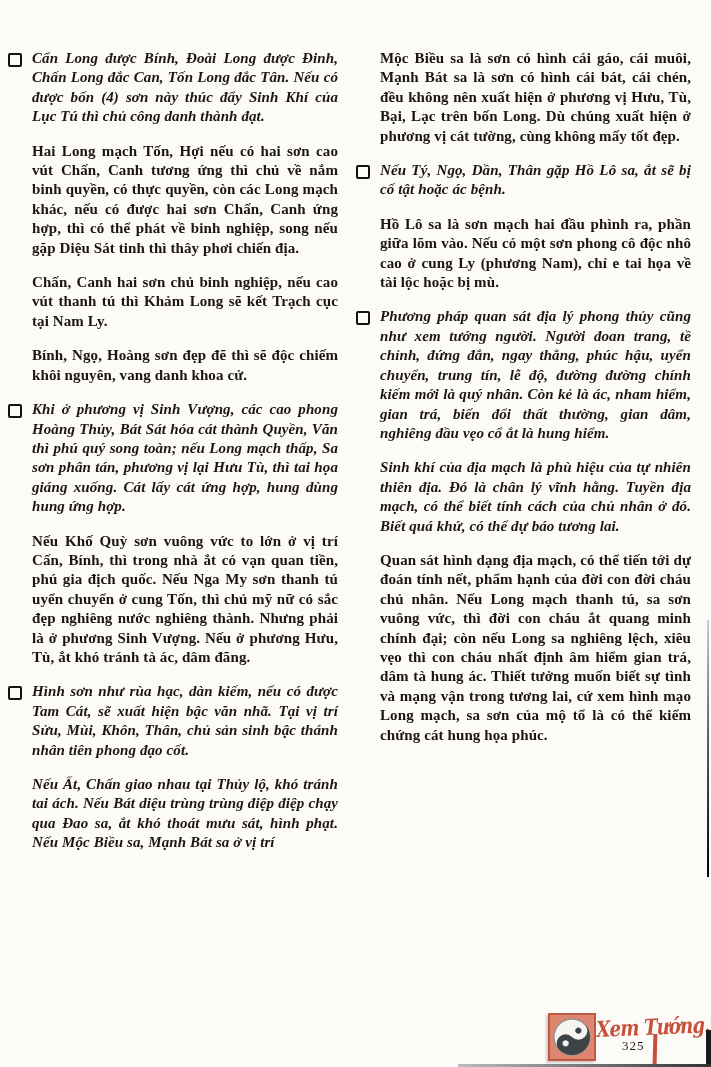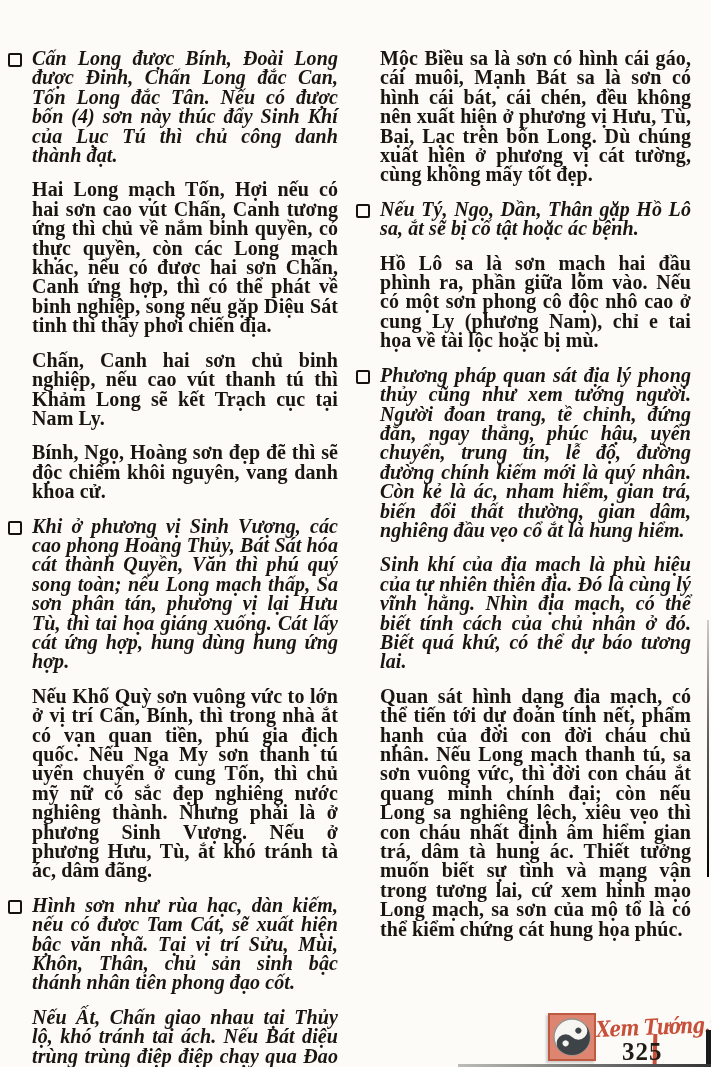--- a/index.html
+++ b/index.html
@@ -6,21 +6,21 @@
   body{
     width:711px;height:1067px;position:relative;overflow:hidden;
     background:#fcfbf8;
     font-family:"Liberation Serif","DejaVu Serif",serif;
   }
   .col{position:absolute;top:49px;}
   #col-left{left:32px;width:306px;}
   #col-right{left:380px;width:311px;}
   .para{
     position:relative;
-    font-size:20px;line-height:19.4px;
+    font-size:15px;line-height:19.4px;
     text-align:justify;
     color:#1b1510;
     font-weight:600;
     letter-spacing:0.1px;
     margin:0 0 15px 0;
   }
   .para.italic{font-style:italic;}
   .bullet{
     position:absolute;left:-24px;top:4px;
     width:10px;height:10px;
@@ -41,21 +41,21 @@
     font-size:22px;line-height:26px;color:#c8503a;
     transform:scaleX(0.82) rotate(-2deg);transform-origin:left top;
     letter-spacing:-1px;white-space:nowrap;
   }
   .brand-tail{
     position:absolute;left:653px;top:1034px;width:4px;height:30px;
     background:#c8503a;transform:rotate(1.5deg);
   }
   .pagenum{
     position:absolute;left:622px;top:1038px;
-    font-size:25px;font-weight:bold;color:#221a14;
+    font-size:13px;font-weight:normal;color:#221a14;
     font-family:"Liberation Serif",serif;letter-spacing:1px;
   }
   
   .edge-line-right{
     position:absolute;left:707px;top:620px;width:2px;height:257px;
     background:linear-gradient(to bottom,rgba(70,70,70,0.25),rgba(45,45,45,0.75) 45%,#000);
   }
   .edge-corner-right{
     position:absolute;left:706px;top:1030px;width:5px;height:37px;
     background:#1a1a1a;
@@ -107,21 +107,21 @@
     <span>Nếu Tý, Ngọ, Dần, Thân gặp Hồ Lô sa, ắt sẽ bị cố tật hoặc ác bệnh.</span>
   </div>
   <div class="para">
     <span>Hồ Lô sa là sơn mạch hai đầu phình ra, phần giữa lõm vào. Nếu có một sơn phong cô độc nhô cao ở cung Ly (phương Nam), chỉ e tai họa về tài lộc hoặc bị mù.</span>
   </div>
   <div class="para italic">
     <span class="bullet"></span>
     <span>Phương pháp quan sát địa lý phong thủy cũng như xem tướng người. Người đoan trang, tề chỉnh, đứng đắn, ngay thẳng, phúc hậu, uyển chuyển, trung tín, lễ độ, đường đường chính kiếm mới là quý nhân. Còn kẻ là ác, nham hiểm, gian trá, biến đổi thất thường, gian dâm, nghiêng đầu vẹo cổ ắt là hung hiểm.</span>
   </div>
   <div class="para italic">
-    <span>Sinh khí của địa mạch là phù hiệu của tự nhiên thiên địa. Đó là cùng lý vĩnh hằng. Nhìn địa mạch, có thể biết tính cách của chủ nhân ở đó. Biết quá khứ, có thể dự báo tương lai.</span>
+    <span>Sinh khí của địa mạch là phù hiệu của tự nhiên thiên địa. Đó là chân lý vĩnh hằng. Tuyền địa mạch, có thể biết tính cách của chủ nhân ở đó. Biết quá khứ, có thể dự báo tương lai.</span>
   </div>
   <div class="para">
     <span>Quan sát hình dạng địa mạch, có thể tiến tới dự đoán tính nết, phẩm hạnh của đời con đời cháu chủ nhân. Nếu Long mạch thanh tú, sa sơn vuông vức, thì đời con cháu ắt quang minh chính đại; còn nếu Long sa nghiêng lệch, xiêu vẹo thì con cháu nhất định âm hiểm gian trá, dâm tà hung ác. Thiết tưởng muốn biết sự tình và mạng vận trong tương lai, cứ xem hình mạo Long mạch, sa sơn của mộ tổ là có thể kiểm chứng cát hung họa phúc.</span>
   </div>
 </div>
 
 <div class="logo-box">
   <svg width="40" height="40" viewBox="0 0 40 40">
     <g transform="rotate(45 20 20)">
       <circle cx="20" cy="20" r="18" fill="#f7f5f1" stroke="#98948e" stroke-width="1.4"></circle>

